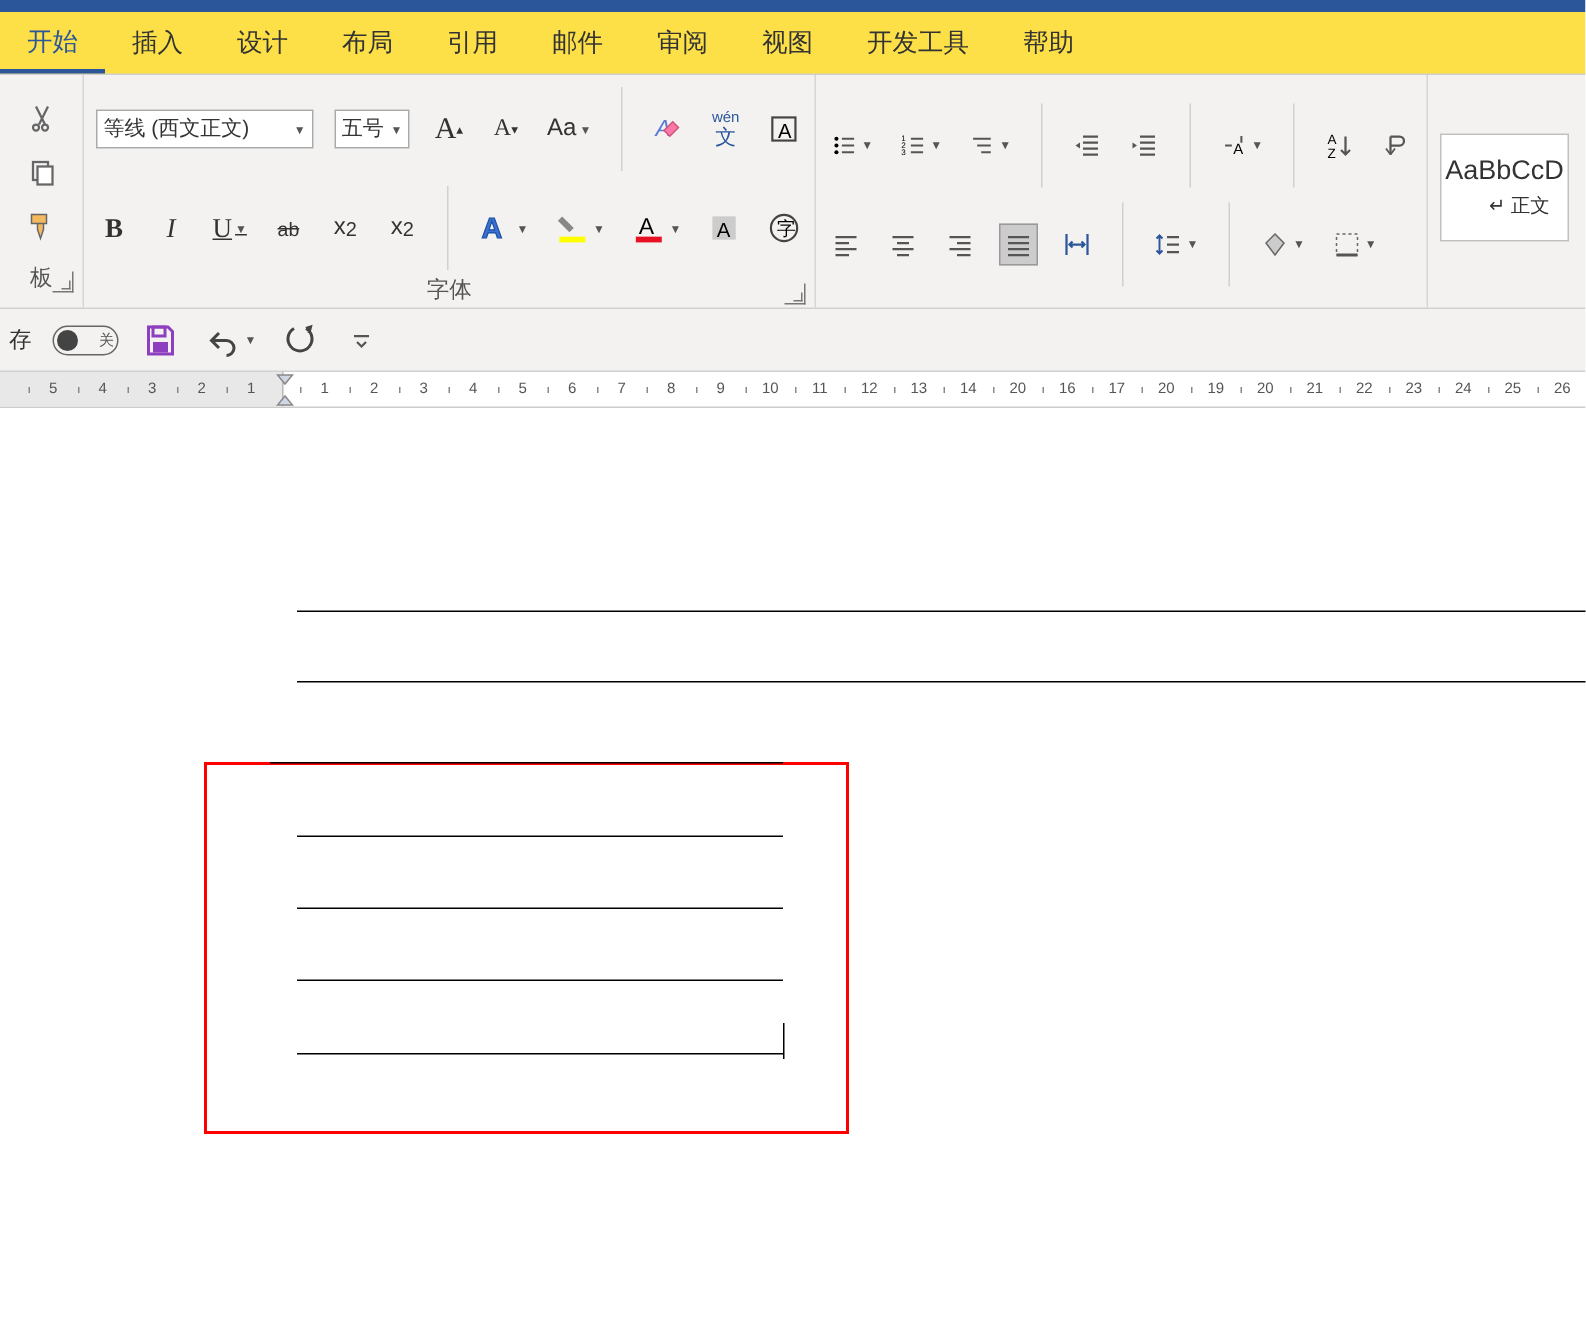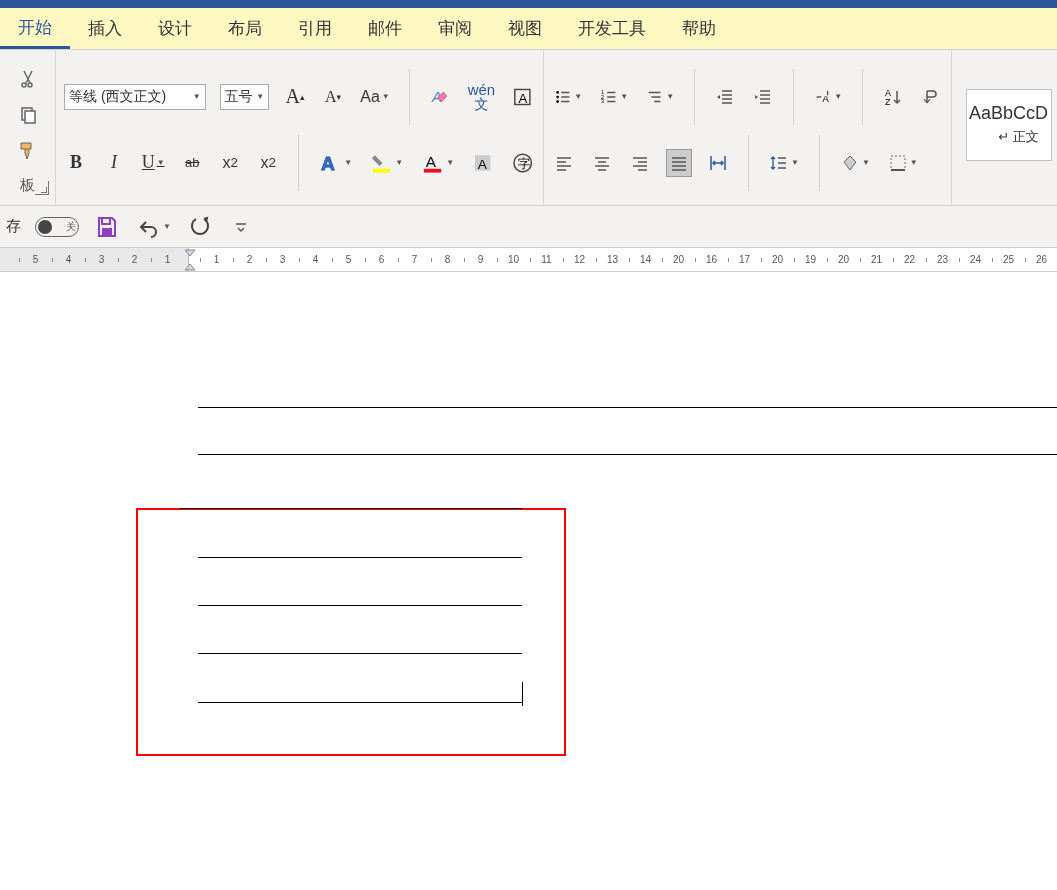--- a/index.html
+++ b/index.html
@@ -12,21 +12,21 @@
     height: 890px;
     overflow: hidden;
     position: relative;
   }
   .title-bar {
     height: 8px;
     background: #2b579a;
   }
   .tabs {
     display: flex;
-    background: #fef9c3;
+    background: #fde047;
     border-bottom: 1px solid #d0d0d0;
     height: 42px;
     align-items: stretch;
   }
   .tab {
     padding: 0 18px;
     display: flex;
     align-items: center;
     font-size: 17px;
     color: #333;
@@ -319,21 +319,21 @@
         <span class="icon-btn" style="font-size:16px;font-family:serif">A<sup style="font-size:9px">▾</sup></span>
         <span class="icon-btn" style="font-size:16px">Aa<span class="dd-arrow">▼</span></span>
         <div class="sep"></div>
         <span class="icon-btn">
           <svg width="22" height="22" viewBox="0 0 22 22">
               <text x="2" y="16" font-size="16" font-style="italic" fill="#5b7bd5">A</text>
               <path d="M14 6 l4 4 -6 6 -4-4 z" fill="#f7a" stroke="#c57"></path>
             </svg>
         </span>
         <span class="icon-btn" style="flex-direction:column;line-height:1;color:#2b579a">
-          <span style="font-size:15px">wén</span>
+          <span style="font-size:10px">wén</span>
           <span style="font-size:14px">文</span>
         </span>
         <span class="icon-btn">
           <svg width="22" height="22" viewBox="0 0 22 22">
               <rect x="3" y="3" width="16" height="16" fill="none" stroke="#444" stroke-width="1.5"></rect>
               <text x="7" y="17" font-size="14">A</text>
             </svg>
         </span>
       </div>
       <div class="row">
@@ -373,20 +373,24 @@
             </svg>
         </span>
         <span class="icon-btn">
           <svg width="22" height="22" viewBox="0 0 22 22">
               <circle cx="11" cy="11" r="9" fill="none" stroke="#444" stroke-width="1.5"></circle>
               <text x="6" y="16" font-size="13">字</text>
             </svg>
         </span>
       </div>
     </div>
+    <div class="group-label">
+      <span>字体</span>
+      <span class="dialog-launcher"></span>
+    </div>
   </div>
 
   <div class="group" style="width:408px">
     <div class="group-body">
       <div class="row">
         <span class="icon-btn">
             <svg width="20" height="20" viewBox="0 0 20 20">
               <circle cx="4" cy="5" r="1.5"></circle>
               <circle cx="4" cy="10" r="1.5"></circle>
               <circle cx="4" cy="15" r="1.5"></circle>
@@ -491,21 +495,21 @@
               <rect x="3" y="3" width="14" height="14" fill="none" stroke="#666" stroke-dasharray="2 2"></rect>
               <path d="M3 17h14" stroke="#555" stroke-width="2"></path>
             </svg>
             <span class="dd-arrow">▼</span>
           </span>
       </div>
     </div>
   </div>
 
   <div class="group" style="flex:1;border-right:none">
-    <div class="group-body" style="align-items:center;padding-right:0">
+    <div class="group-body" style="align-items:flex-start;padding-right:0">
       <div class="styles-box">
         <div class="preview">AaBbCcD</div>
         <div class="lbl">↵ 正文</div>
       </div>
     </div>
     <div class="group-label"></div>
   </div>
 
 </div>
 

